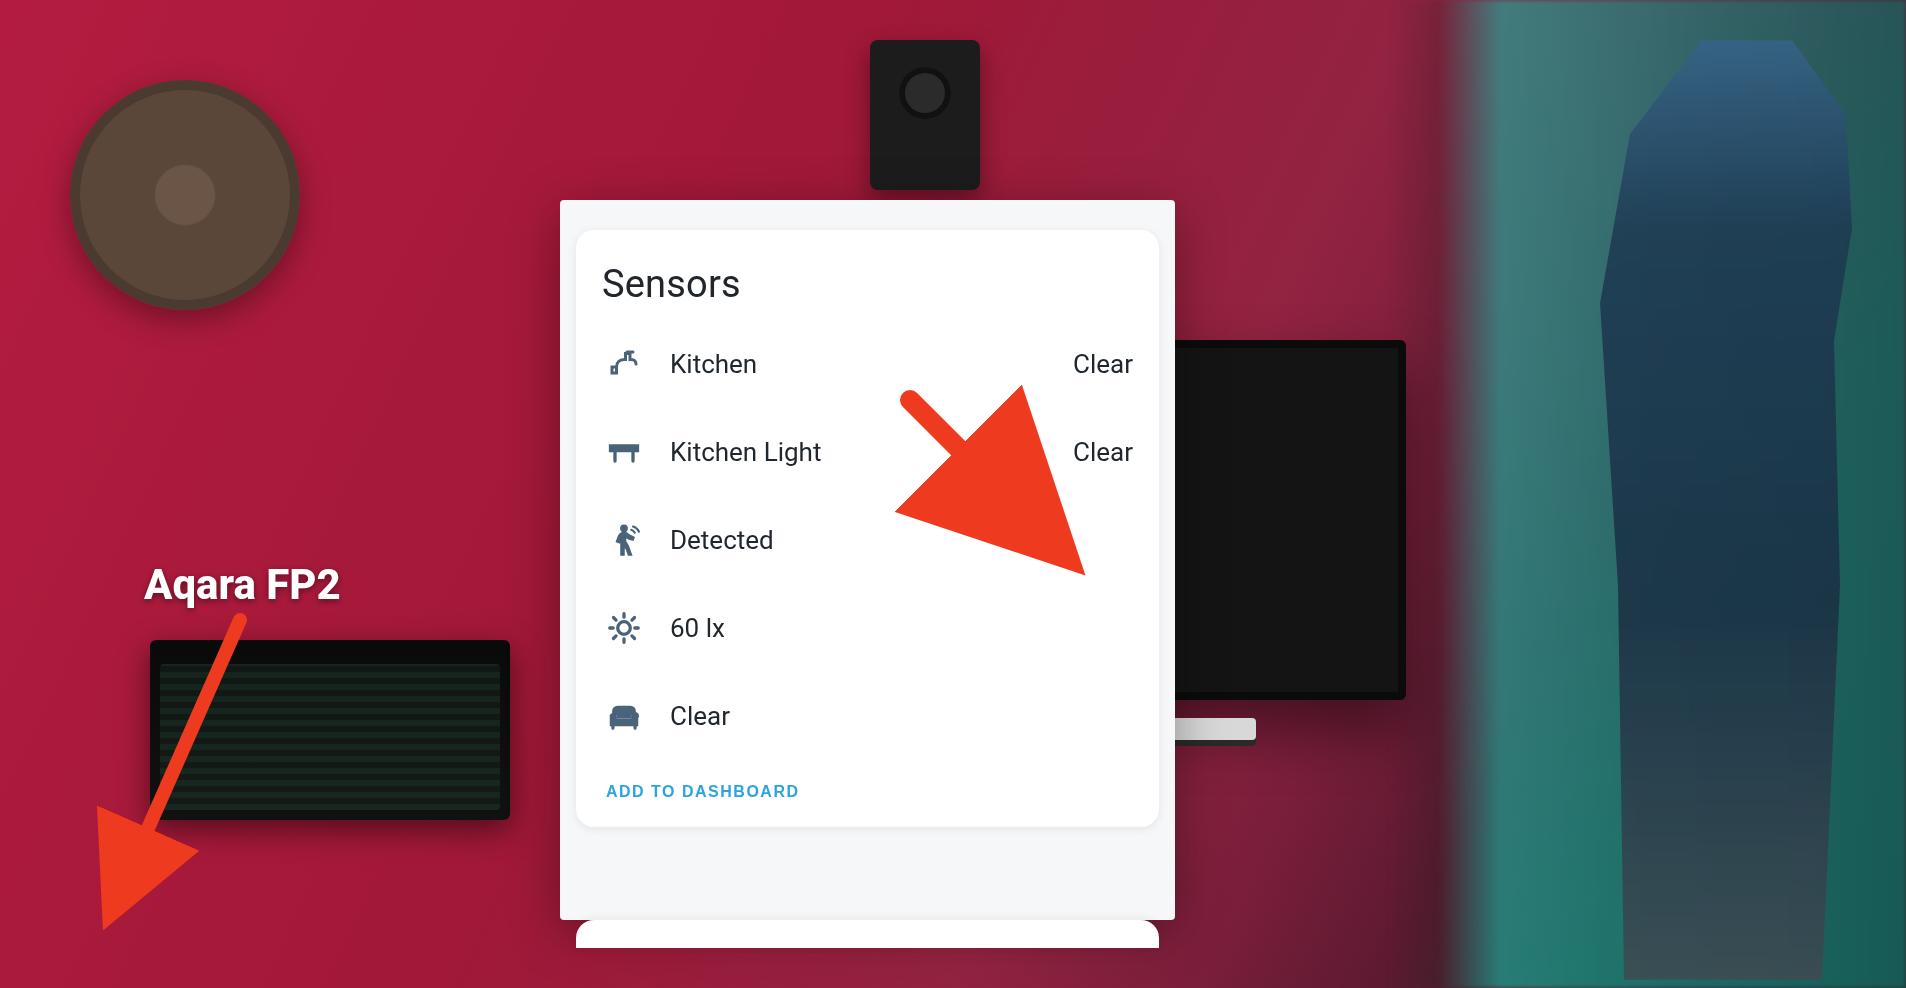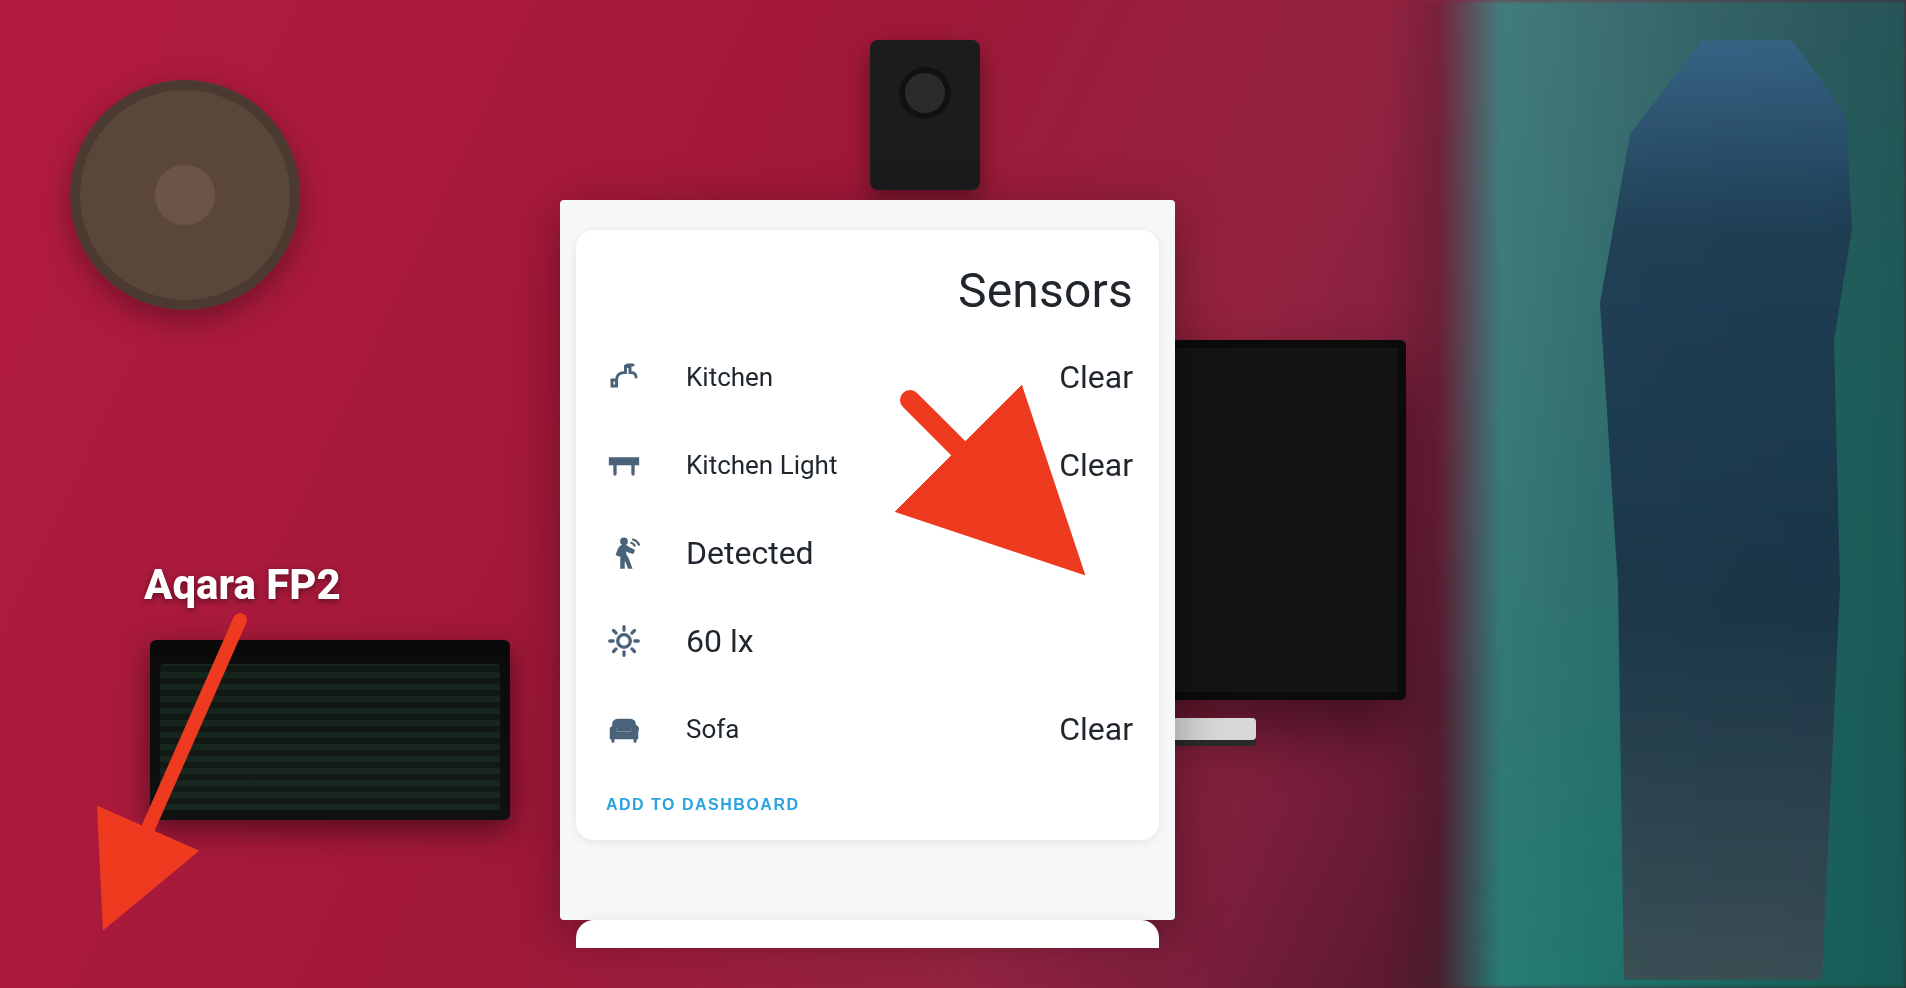--- a/index.html
+++ b/index.html
@@ -68,29 +68,29 @@
       box-shadow:0 2px 10px rgba(0,0,0,.08);
       padding:32px 26px 20px 26px;
     }
     .next-card-peek{
       position:absolute; left:576px; top:920px; width:583px; height:28px;
       background:#fff; border-radius:18px 18px 0 0;
       box-shadow:0 -2px 10px rgba(0,0,0,.06);
     }
 
     .card-title {
-      font-size: 48px; font-weight: 400; color: #20262c; letter-spacing: .2px; margin-bottom: 14px; text-align: right;
+      font-size: 38px; font-weight: 400; color: #20262c; letter-spacing: .2px; margin-bottom: 14px;
     }
     .row {
-      display:flex; align-items:center; gap:40px; height:88px;
+      display:flex; align-items:center; gap:24px; height:88px;
     }
     .row + .row { border-top: 0; }
     .row .icon { width:44px; height:44px; display:flex; align-items:center; justify-content:center; color:#4a637a; flex: 0 0 44px; }
     .row .label { flex:1; font-size:26px; color:#1f262d; }
-    .row .value { font-size:32px; color:#1f262d; text-align:right; white-space:nowrap; }
+    .row .value { font-size:26px; color:#1f262d; text-align:right; white-space:nowrap; }
 
     .actions { padding:22px 4px 6px 4px; }
     .add-btn {
       color:#2aa4e0; font-weight:700; font-size:16px; letter-spacing:1.5px;
       text-transform:uppercase; background:none; border:0; cursor:pointer;
     }
 
     
     .anno-label {
       position:absolute; left:144px; top:560px; color:#fff; font-weight:800; font-size:42px;
@@ -163,21 +163,20 @@
   </div>
 
   <div class="row">
     <span class="icon">
       <svg width="38" height="38" viewBox="0 0 24 24">
           <path d="M5 9c0-1.7 1.3-3 3-3h8c1.7 0 3 1.3 3 3v2h-3v2H8v-2H5V9z" fill="#4a637a"></path>
           <path d="M3.5 11.5A2 2 0 0 1 7 12v2h10v-2a2 2 0 1 1 3.5 1.3V18H3.5v-4.7z" fill="#4a637a"></path>
           <path d="M5 18v1.7M19 18v1.7" stroke="#4a637a" stroke-width="2" stroke-linecap="round"></path>
         </svg>
     </span>
-    <span class="label">Sofa</span>
     <span class="value">Clear</span>
   </div>
 
   <div class="actions">
     <button class="add-btn">ADD TO DASHBOARD</button>
   </div>
 </section>
 
 <div class="next-card-peek"></div>
 

